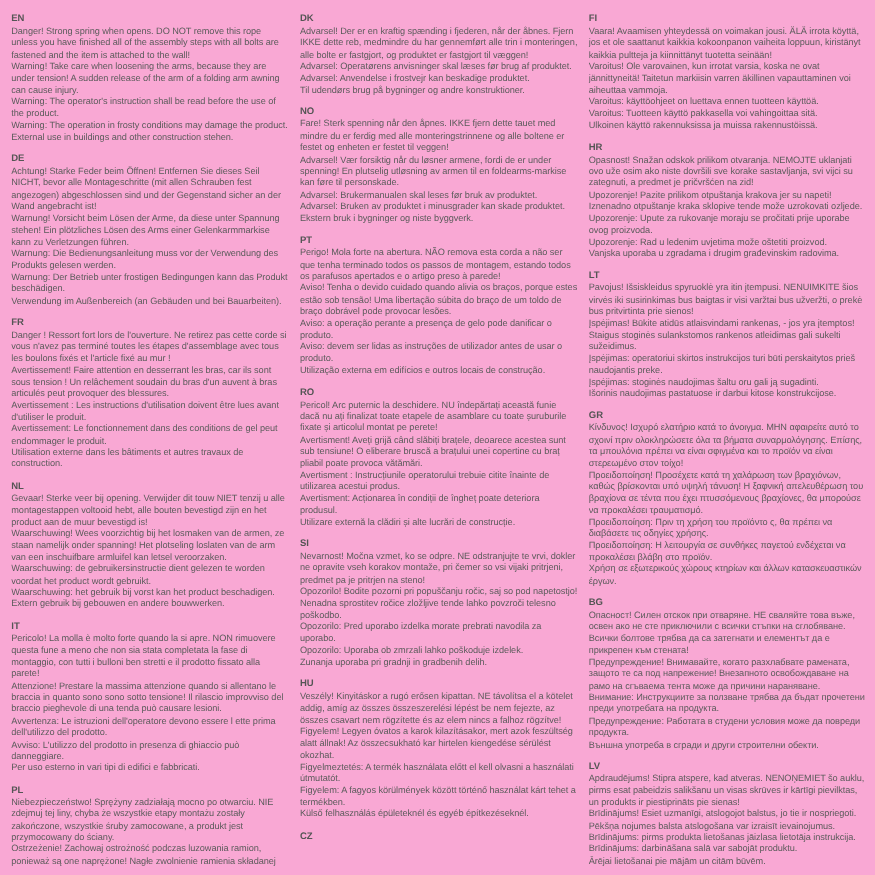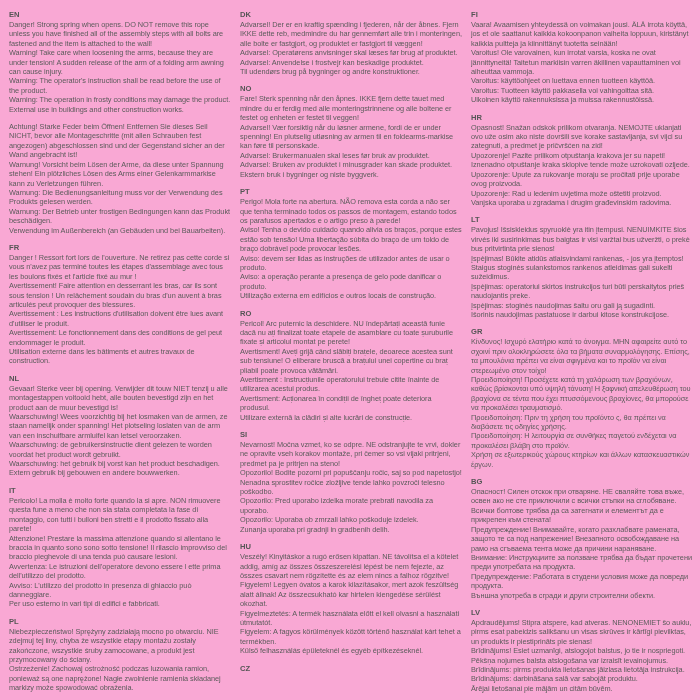--- a/index.html
+++ b/index.html
@@ -50,23 +50,24 @@
 
 <div id="page">
   <div id="columns">
     <div class="doc-column">
         <div class="lang-section">
           <div class="lang-code">EN</div>
           <div class="warning-line">Danger! Strong spring when opens. DO NOT remove this rope unless you have finished all of the assembly steps with all bolts are fastened and the item is attached to the wall!</div>
           <div class="warning-line">Warning! Take care when loosening the arms, because they are under tension! A sudden release of the arm of a folding arm awning can cause injury.</div>
           <div class="warning-line">Warning: The operator's instruction shall be read before the use of the product.</div>
           <div class="warning-line">Warning: The operation in frosty conditions may damage the product.</div>
-          <div class="warning-line">External use in buildings and other construction works.</div>
-        </div>
-        <div class="lang-section">
+          <div class="warning-line">External use in buildings and other construction stehen.</div>
+        </div>
+        <div class="lang-section">
+          <div class="lang-code">DE</div>
           <div class="warning-line">Achtung! Starke Feder beim Öffnen! Entfernen Sie dieses Seil NICHT, bevor alle Montageschritte (mit allen Schrauben fest angezogen) abgeschlossen sind und der Gegenstand sicher an der Wand angebracht ist!</div>
           <div class="warning-line">Warnung! Vorsicht beim Lösen der Arme, da diese unter Spannung stehen! Ein plötzliches Lösen des Arms einer Gelenkarmmarkise kann zu Verletzungen führen.</div>
           <div class="warning-line">Warnung: Die Bedienungsanleitung muss vor der Verwendung des Produkts gelesen werden.</div>
           <div class="warning-line">Warnung: Der Betrieb unter frostigen Bedingungen kann das Produkt beschädigen.</div>
           <div class="warning-line">Verwendung im Außenbereich (an Gebäuden und bei Bauarbeiten).</div>
         </div>
         <div class="lang-section">
           <div class="lang-code">FR</div>
           <div class="warning-line">Danger ! Ressort fort lors de l'ouverture. Ne retirez pas cette corde si vous n'avez pas terminé toutes les étapes d'assemblage avec tous les boulons fixés et l'article fixé au mur !</div>
           <div class="warning-line">Avertissement! Faire attention en desserrant les bras, car ils sont sous tension ! Un relâchement soudain du bras d'un auvent à bras articulés peut provoquer des blessures.</div>
@@ -109,22 +110,22 @@
           <div class="warning-line">Fare! Sterk spenning når den åpnes. IKKE fjern dette tauet med mindre du er ferdig med alle monteringstrinnene og alle boltene er festet og enheten er festet til veggen!</div>
           <div class="warning-line">Advarsel! Vær forsiktig når du løsner armene, fordi de er under spenning! En plutselig utløsning av armen til en foldearms-markise kan føre til personskade.</div>
           <div class="warning-line">Advarsel: Brukermanualen skal leses før bruk av produktet.</div>
           <div class="warning-line">Advarsel: Bruken av produktet i minusgrader kan skade produktet.</div>
           <div class="warning-line">Ekstern bruk i bygninger og niste byggverk.</div>
         </div>
         <div class="lang-section">
           <div class="lang-code">PT</div>
           <div class="warning-line">Perigo! Mola forte na abertura. NÃO remova esta corda a não ser que tenha terminado todos os passos de montagem, estando todos os parafusos apertados e o artigo preso à parede!</div>
           <div class="warning-line">Aviso! Tenha o devido cuidado quando alivia os braços, porque estes estão sob tensão! Uma libertação súbita do braço de um toldo de braço dobrável pode provocar lesões.</div>
+          <div class="warning-line">Aviso: a operação perante a presença de gelo pode danificar o produto.</div>
           <div class="warning-line">Aviso: devem ser lidas as instruções de utilizador antes de usar o produto.</div>
-          <div class="warning-line">Aviso: a operação perante a presença de gelo pode danificar o produto.</div>
           <div class="warning-line">Utilização externa em edifícios e outros locais de construção.</div>
         </div>
         <div class="lang-section">
           <div class="lang-code">RO</div>
           <div class="warning-line">Pericol! Arc puternic la deschidere. NU îndepărtați această funie dacă nu ați finalizat toate etapele de asamblare cu toate șuruburile fixate și articolul montat pe perete!</div>
           <div class="warning-line">Avertisment! Aveți grijă când slăbiți brațele, deoarece acestea sunt sub tensiune! O eliberare bruscă a brațului unei copertine cu braț pliabil poate provoca vătămări.</div>
           <div class="warning-line">Avertisment : Instrucțiunile operatorului trebuie citite înainte de utilizarea acestui produs.</div>
           <div class="warning-line">Avertisment: Acționarea în condiții de îngheț poate deteriora produsul.</div>
           <div class="warning-line">Utilizare externă la clădiri și alte lucrări de construcție.</div>
         </div>

